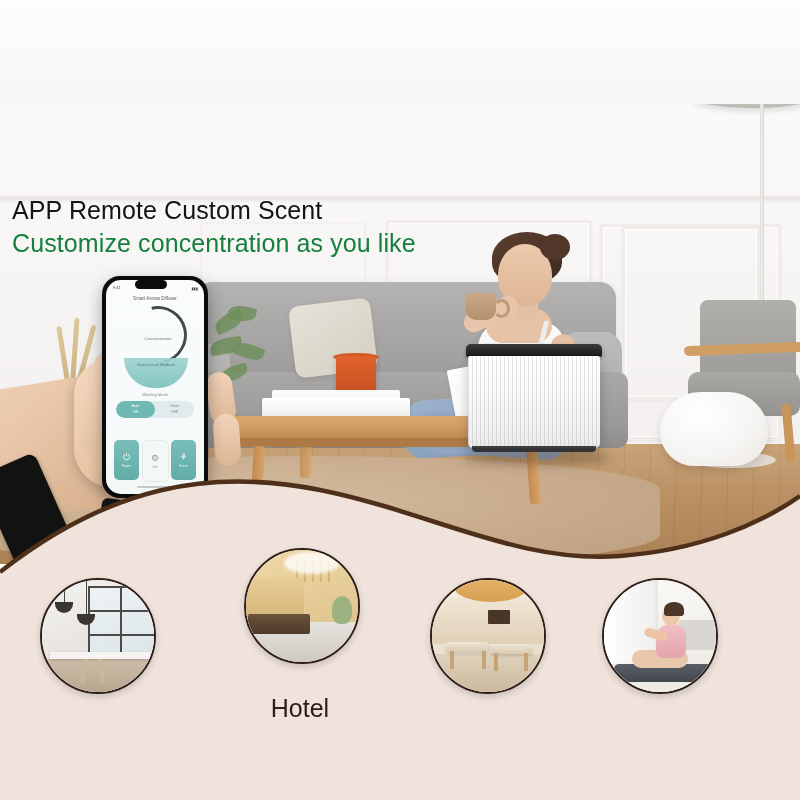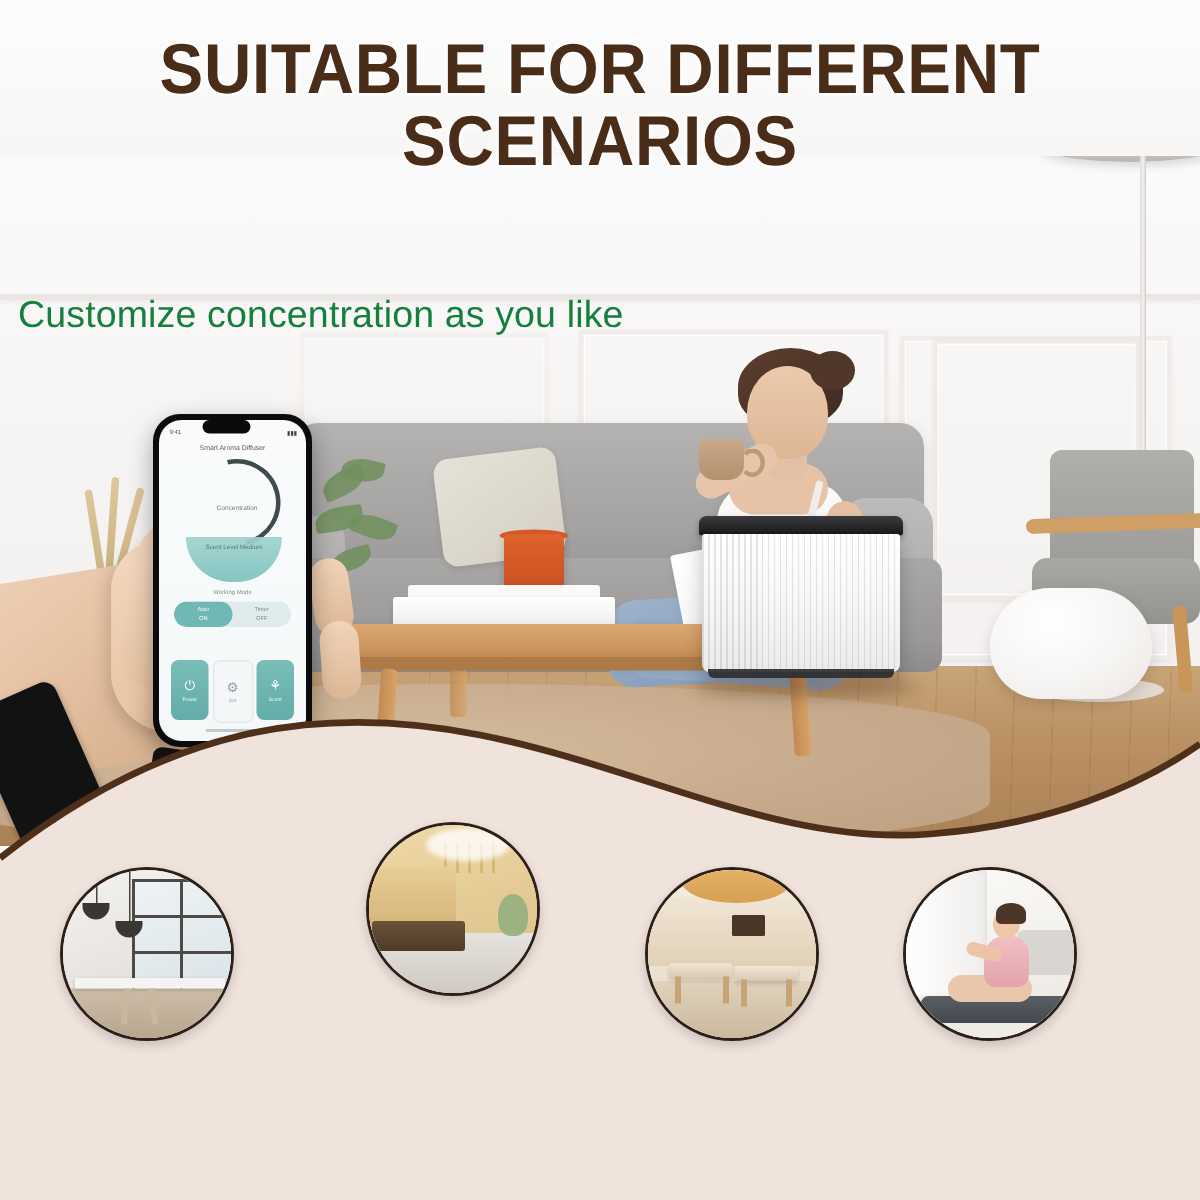--- a/index.html
+++ b/index.html
@@ -472,26 +472,23 @@
           </div>
         </div>
 
         <div class="homebar"></div>
       </div>
       <div class="notch"></div>
     </div>
     <div class="watch2"></div>
   </div>
 
-  <div class="headline">
-    <span class="hl-line hl-1">SUITABLE FOR DIFFERENT</span>
-    <span class="hl-line hl-2">SCENARIOS</span>
-  </div>
 
   <div style="position:absolute;left:12px;top:194px;z-index:41;">
+    <div style="font-size:25px;color:#141414;line-height:1.32;letter-spacing:.1px;">APP Remote Custom Scent</div>
     <div style="font-size:25px;color:#15803d;line-height:1.32;letter-spacing:.1px;">Customize concentration as you like</div>
   </div>
 
   <div class="wavewrap">
     <svg width="800" height="348" viewBox="0 0 800 348" preserveAspectRatio="none">
       <path d="M0,120 C110,34 210,16 320,38 C430,60 520,112 620,104 C700,98 760,72 800,44 L800,348 L0,348 Z" fill="#efe3dc"></path>
       <path d="M0,120 C110,34 210,16 320,38 C430,60 520,112 620,104 C700,98 760,72 800,44" fill="none" stroke="#4e2f19" stroke-width="4.5"></path>
     </svg>
   </div>
 
@@ -519,20 +516,21 @@
       <div class="ho-slat" style="left:66px;"></div>
       <div class="ho-slat" style="left:74px;"></div>
       <div class="ho-slat" style="left:82px;"></div>
       <div class="ho-chand"></div>
       <div class="ho-wall"></div>
       <div class="ho-floor"></div>
       <div class="ho-desk"></div>
       <div class="ho-plant"></div>
     </div>
   </div>
+  <div class="clabel" style="left:244px;top:694px;width:112px;">Hotel</div>
 
   <div class="circ" style="left:430px;top:578px;width:112px;height:112px;">
     <div class="sp-bg">
       <div class="sp-wall"></div>
       <div class="sp-ceil2"></div>
       <div class="sp-art"></div>
       <div class="sp-floor"></div>
       <div class="sp-bed" style="left:14px;top:62px;"></div>
       <div class="sp-bed" style="left:58px;top:64px;"></div>
       <div class="sp-leg" style="left:18px;top:71px;"></div>

